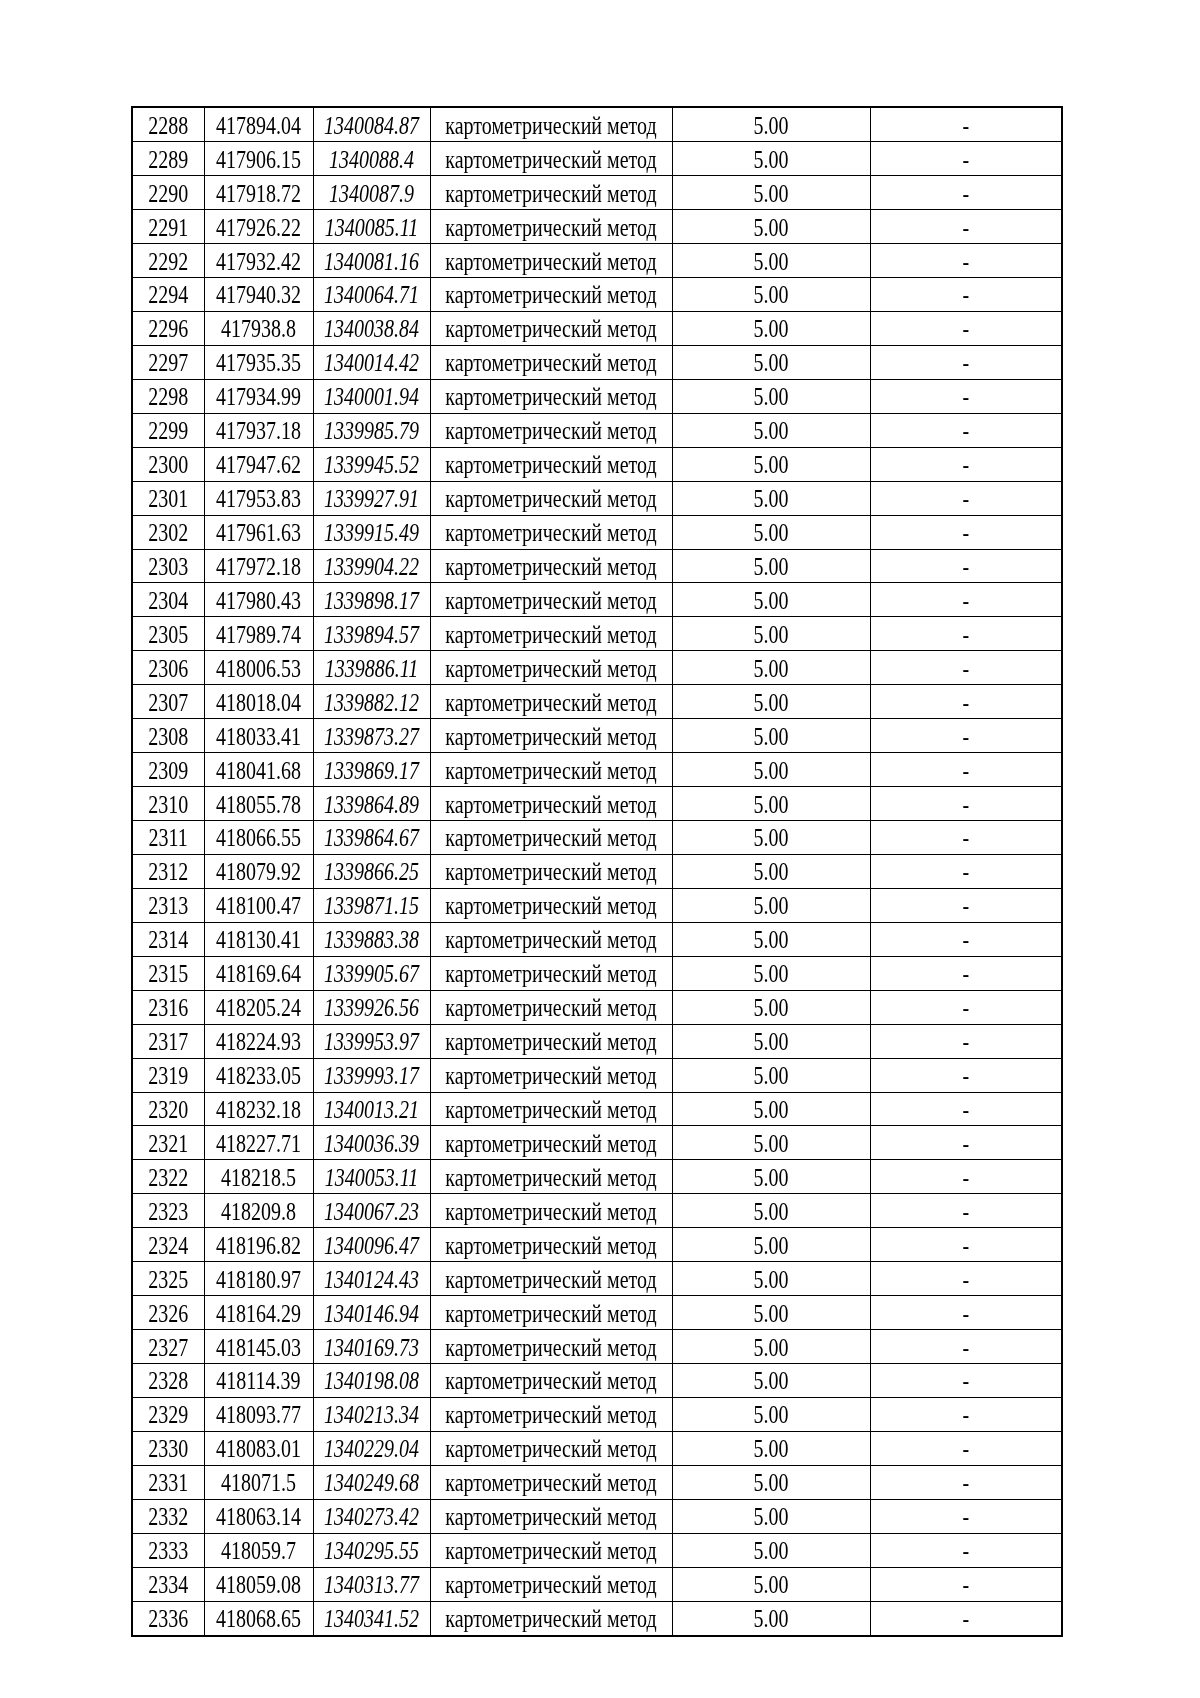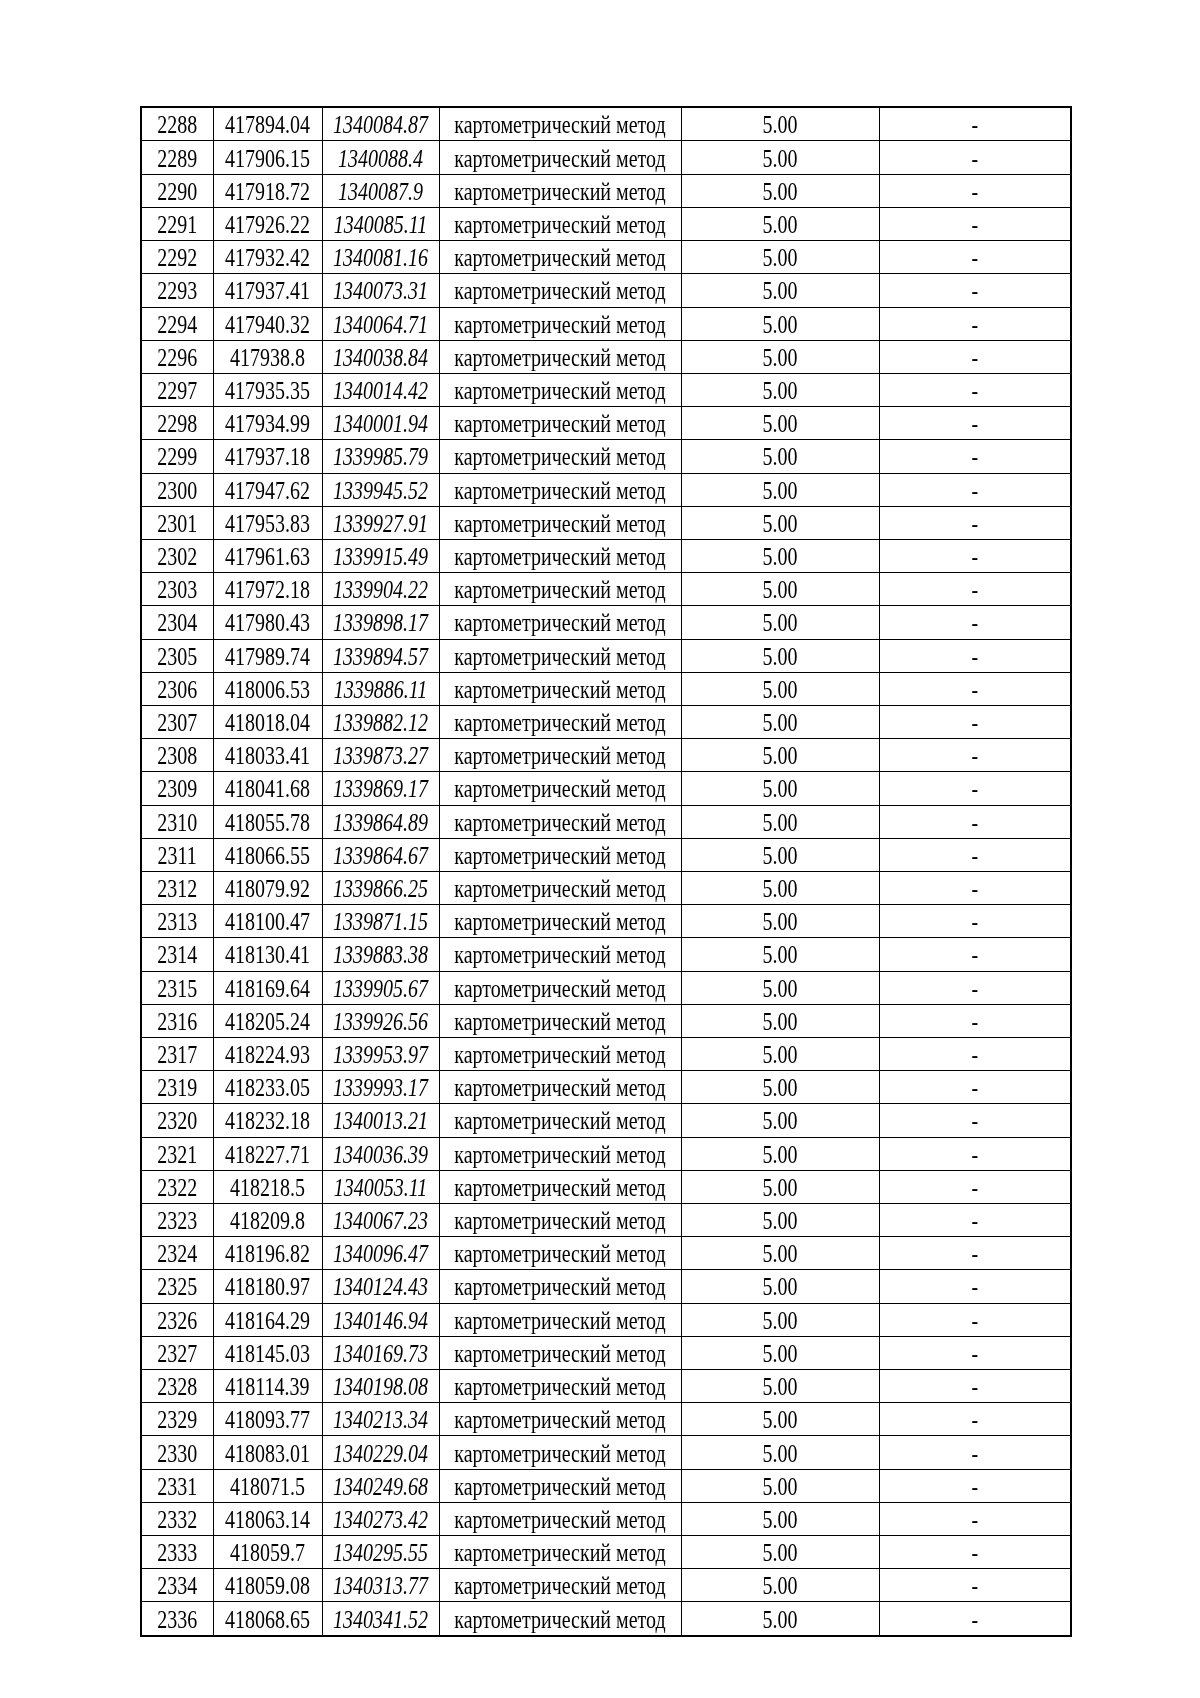--- a/index.html
+++ b/index.html
@@ -11,21 +11,21 @@
     position: relative;
     width: 1200px;
     height: 1698px;
     background: #ffffff;
     overflow: hidden;
     font-family: "Liberation Serif", serif;
     color: #000000;
   }
   table.coord-table {
     position: absolute;
-    left: 140px;
+    left: 131px;
     top: 106px;
     width: 930px;
     height: 1531px;
     border-collapse: collapse;
     table-layout: fixed;
     border: 2px solid #000000;
   }
   table.coord-table td {
     border: 1px solid #000000;
     text-align: center;
@@ -97,28 +97,20 @@
         </tr>
         <tr>
           <td class="c-num"><span class="t">2292</span></td>
           <td class="c-x"><span class="t">417932.42</span></td>
           <td class="c-y"><span class="t">1340081.16</span></td>
           <td class="c-meth"><span class="t">картометрический метод</span></td>
           <td class="c-prec"><span class="t">5.00</span></td>
           <td class="c-note"><span class="t">-</span></td>
         </tr>
         <tr>
-          <td class="c-num"><span class="t">2293</span></td>
-          <td class="c-x"><span class="t">417937.41</span></td>
-          <td class="c-y"><span class="t">1340073.31</span></td>
-          <td class="c-meth"><span class="t">картометрический метод</span></td>
-          <td class="c-prec"><span class="t">5.00</span></td>
-          <td class="c-note"><span class="t">-</span></td>
-        </tr>
-        <tr>
           <td class="c-num"><span class="t">2294</span></td>
           <td class="c-x"><span class="t">417940.32</span></td>
           <td class="c-y"><span class="t">1340064.71</span></td>
           <td class="c-meth"><span class="t">картометрический метод</span></td>
           <td class="c-prec"><span class="t">5.00</span></td>
           <td class="c-note"><span class="t">-</span></td>
         </tr>
         <tr>
           <td class="c-num"><span class="t">2296</span></td>
           <td class="c-x"><span class="t">417938.8</span></td>

